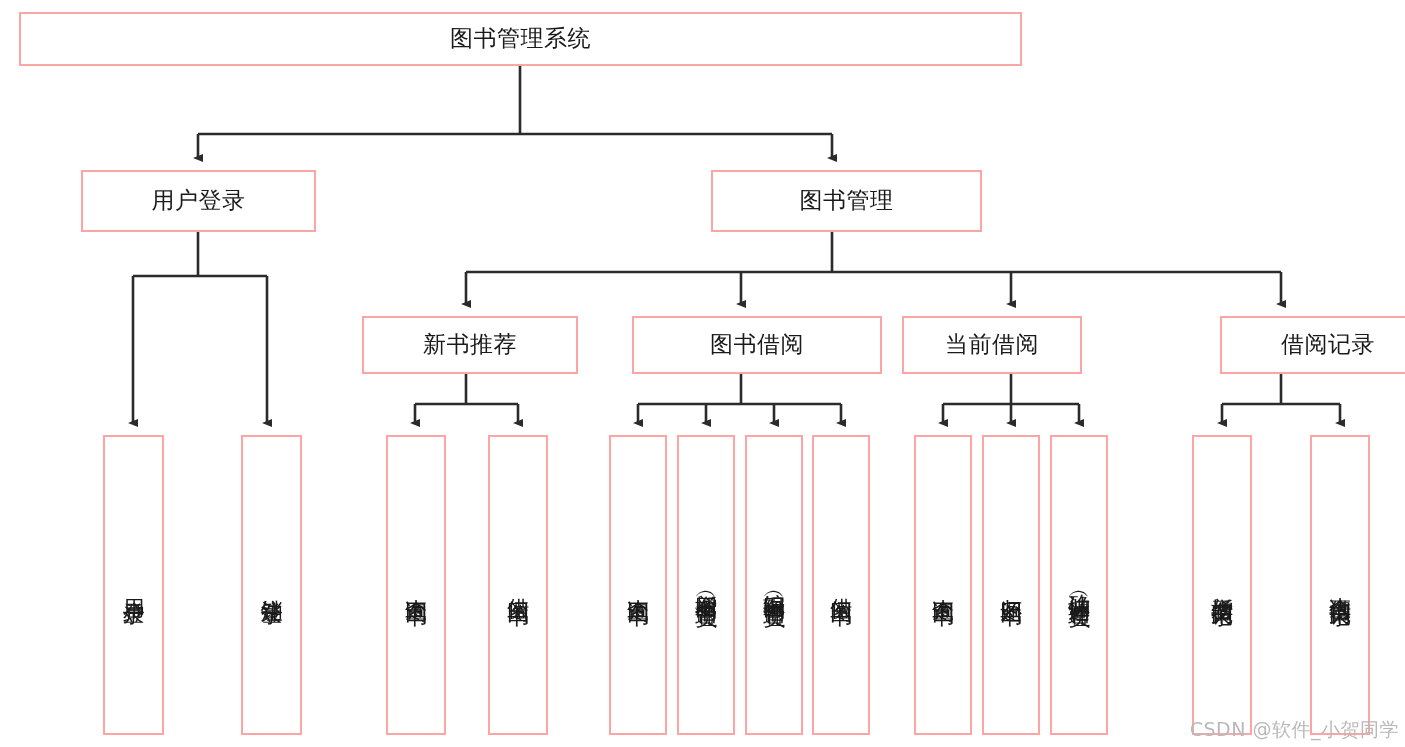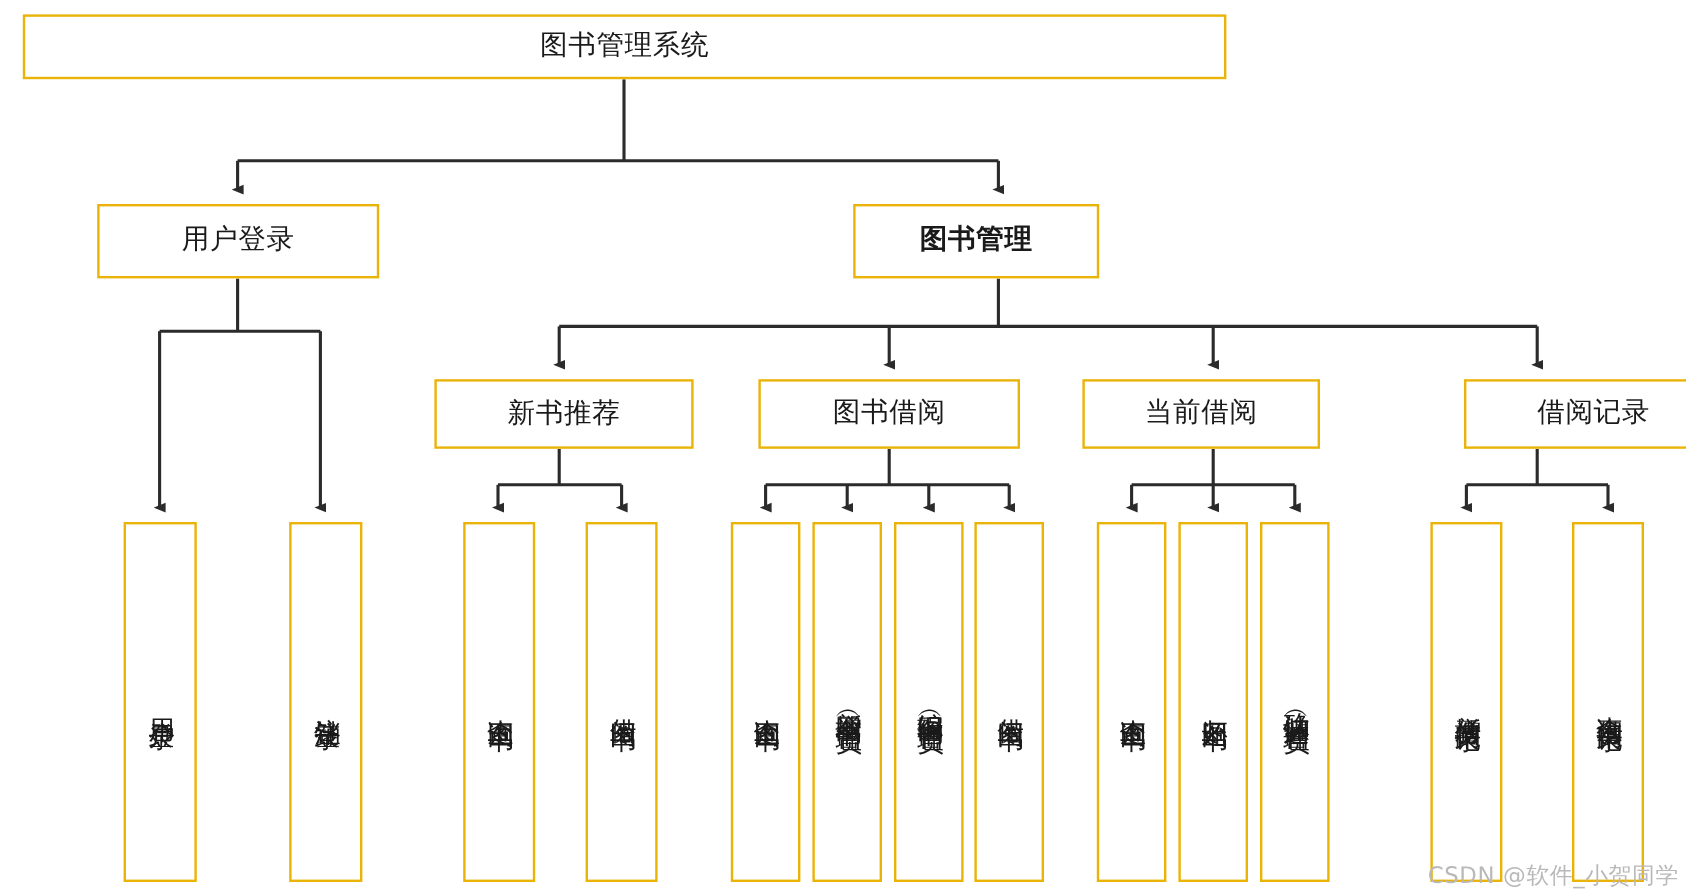--- a/index.html
+++ b/index.html
@@ -23,21 +23,21 @@
     left: 0;
     top: 0;
     width: 1405px;
     height: 747px;
     pointer-events: none;
   }
   .node {
     position: absolute;
     box-sizing: border-box;
     background: #ffffff;
-    border: 2px solid #eab308;
+    border: 2px solid #fca5a5;
     display: flex;
     align-items: center;
     justify-content: center;
     color: #1a1a1a;
   }
   .node .label {
     display: block;
     text-align: center;
     line-height: 1.18;
     white-space: pre-wrap;
@@ -129,31 +129,31 @@
     </g>
   </svg>
 
   <div class="node root horiz" style="left:19px; top:12px; width:1003px; height:54px;">
     <span class="label">图书管理系统</span>
   </div>
 
   <div class="node horiz" style="left:81px; top:170px; width:235px; height:62px;">
     <span class="label">用户登录</span>
   </div>
-  <div class="node horiz" style="left:711px; top:170px; width:205px; height:62px;font-weight:bold;">
+  <div class="node horiz" style="left:711px; top:170px; width:271px; height:62px;">
     <span class="label">图书管理</span>
   </div>
 
   <div class="node horiz" style="left:362px; top:316px; width:216px; height:58px;font-family:Liberation Serif, serif;">
     <span class="label">新书推荐</span>
   </div>
-  <div class="node horiz" style="left:632px; top:316px; width:218px; height:58px;">
+  <div class="node horiz" style="left:632px; top:316px; width:250px; height:58px;">
     <span class="label">图书借阅</span>
   </div>
-  <div class="node horiz" style="left:902px; top:316px; width:198px; height:58px;">
+  <div class="node horiz" style="left:902px; top:316px; width:180px; height:58px;">
     <span class="label">当前借阅</span>
   </div>
   <div class="node horiz" style="left:1172px; top:316px; width:216px; height:58px;margin-left:48px;">
     <span class="label">借阅记录</span>
   </div>
 
   <div class="node vert" style="left:103px; top:435px; width:61px; height:300px;">
     <span class="label">用户登录</span>
   </div>
   <div class="node vert" style="left:241px; top:435px; width:61px; height:300px;">

